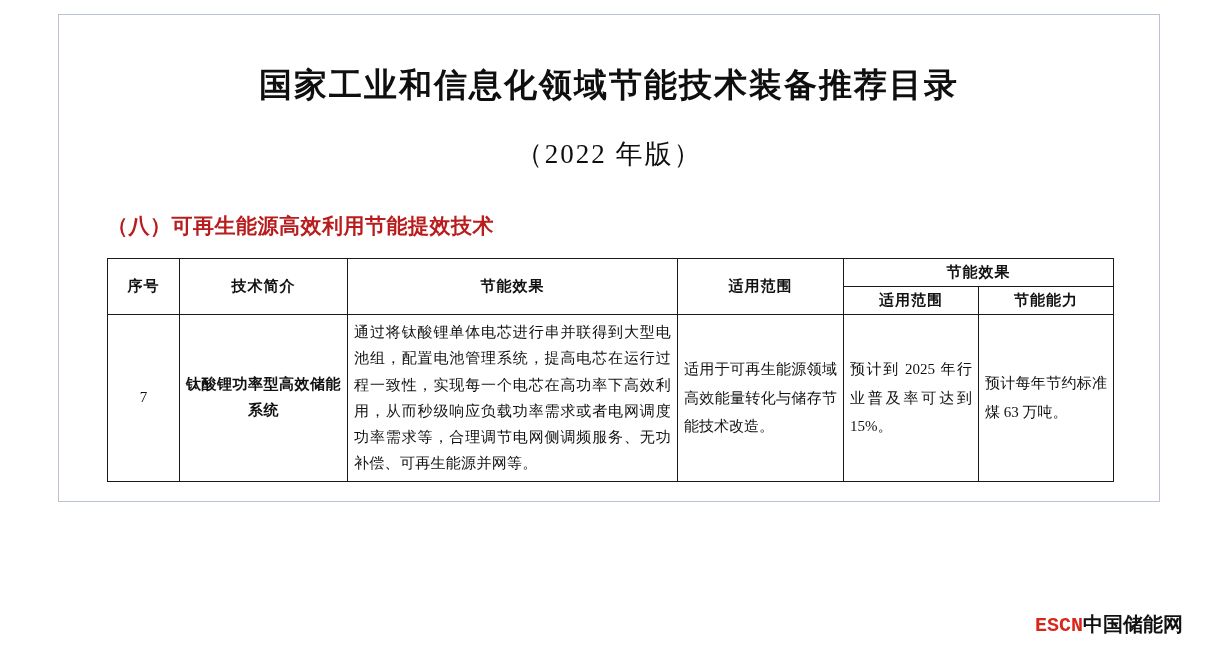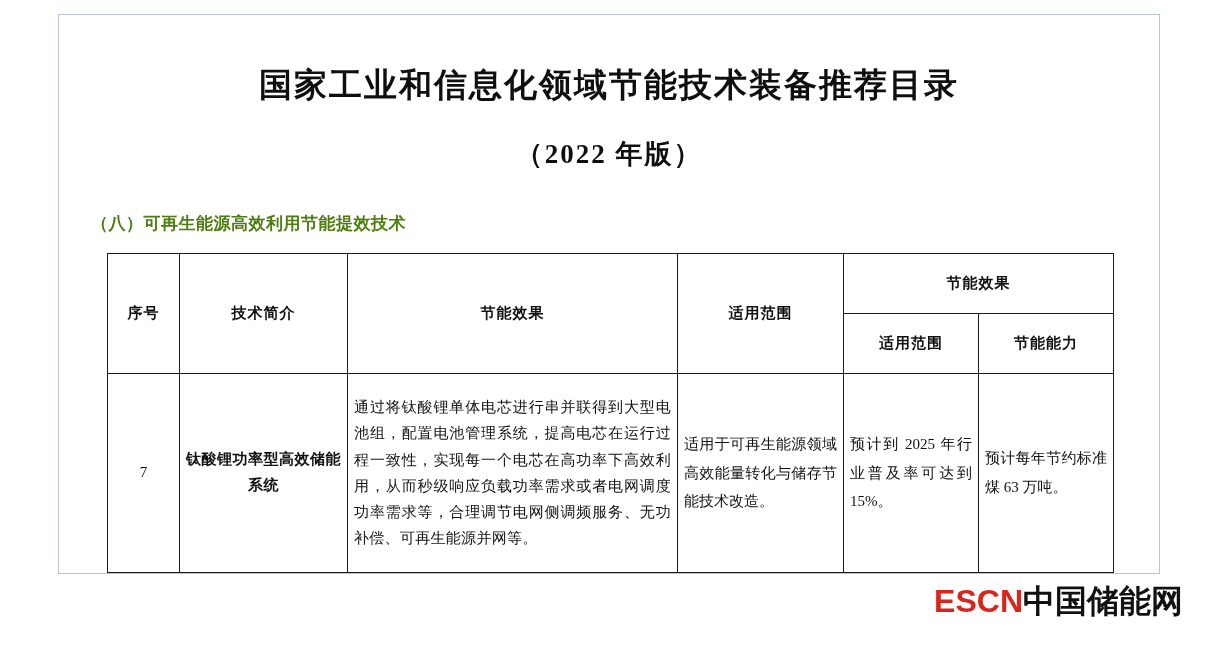--- a/index.html
+++ b/index.html
@@ -12,63 +12,63 @@
     height: 656px;
     font-family: "Liberation Serif", "DejaVu Serif", serif;
     position: relative;
     overflow: hidden;
   }
   .page {
     position: absolute;
     left: 58px;
     top: 14px;
     width: 1102px;
-    height: 560px;
+    height: 488px;
     border: 1px solid #b9c4d2;
     background: #ffffff;
     box-sizing: border-box;
   }
   .doc-title {
     text-align: center;
     font-size: 33px;
     font-weight: bold;
     letter-spacing: 2px;
     color: #0f0f0f;
     margin-top: 48px;
     font-family: "Liberation Serif", "DejaVu Serif", serif;
   }
   .doc-subtitle {
     text-align: center;
     font-size: 27px;
-    font-weight: bold;
+    font-weight: normal;
     letter-spacing: 2px;
     color: #0f0f0f;
     margin-top: 28px;
   }
   .section-heading {
     margin-top: 40px;
-    margin-left: 32px;
-    font-size: 17px;
+    margin-left: 48px;
+    font-size: 21px;
     font-weight: bold;
-    color: #4d7c0f;
+    color: #b91c1c;
     letter-spacing: 0.5px;
   }
   table.catalog {
     margin-top: 18px;
     margin-left: 48px;
     border-collapse: collapse;
     width: 1006px;
     table-layout: fixed;
   }
   table.catalog th,
   table.catalog td {
     border: 1px solid #1a1a1a;
     font-size: 15px;
     color: #111;
-    padding: 20px 6px;
+    padding: 4px 6px;
     box-sizing: border-box;
     font-family: "Liberation Serif", "DejaVu Serif", serif;
   }
   table.catalog th {
     text-align: center;
     font-weight: bold;
     letter-spacing: 1px;
   }
   .col-no      { width: 72px; }
   .col-name    { width: 168px; }
@@ -105,25 +105,25 @@
   }
   td.cell-pot, td.cell-cap {
     vertical-align: middle;
     line-height: 1.9;
     text-align: justify;
     padding: 8px 10px;
   }
   .watermark {
     position: absolute;
     right: 38px;
-    bottom: 32px;
-    font-size: 32px;
+    bottom: 18px;
+    font-size: 20px;
     font-weight: bold;
     letter-spacing: 0px;
-    font-family: Liberation Sans, sans-serif;
+    font-family: Liberation Mono, monospace;
     white-space: nowrap;
   }
   .wm-en { color: #d9261c; }
   .wm-cn { color: #111111; }
 </style>
 </head>
 <body>
 
 <div class="page">
 

